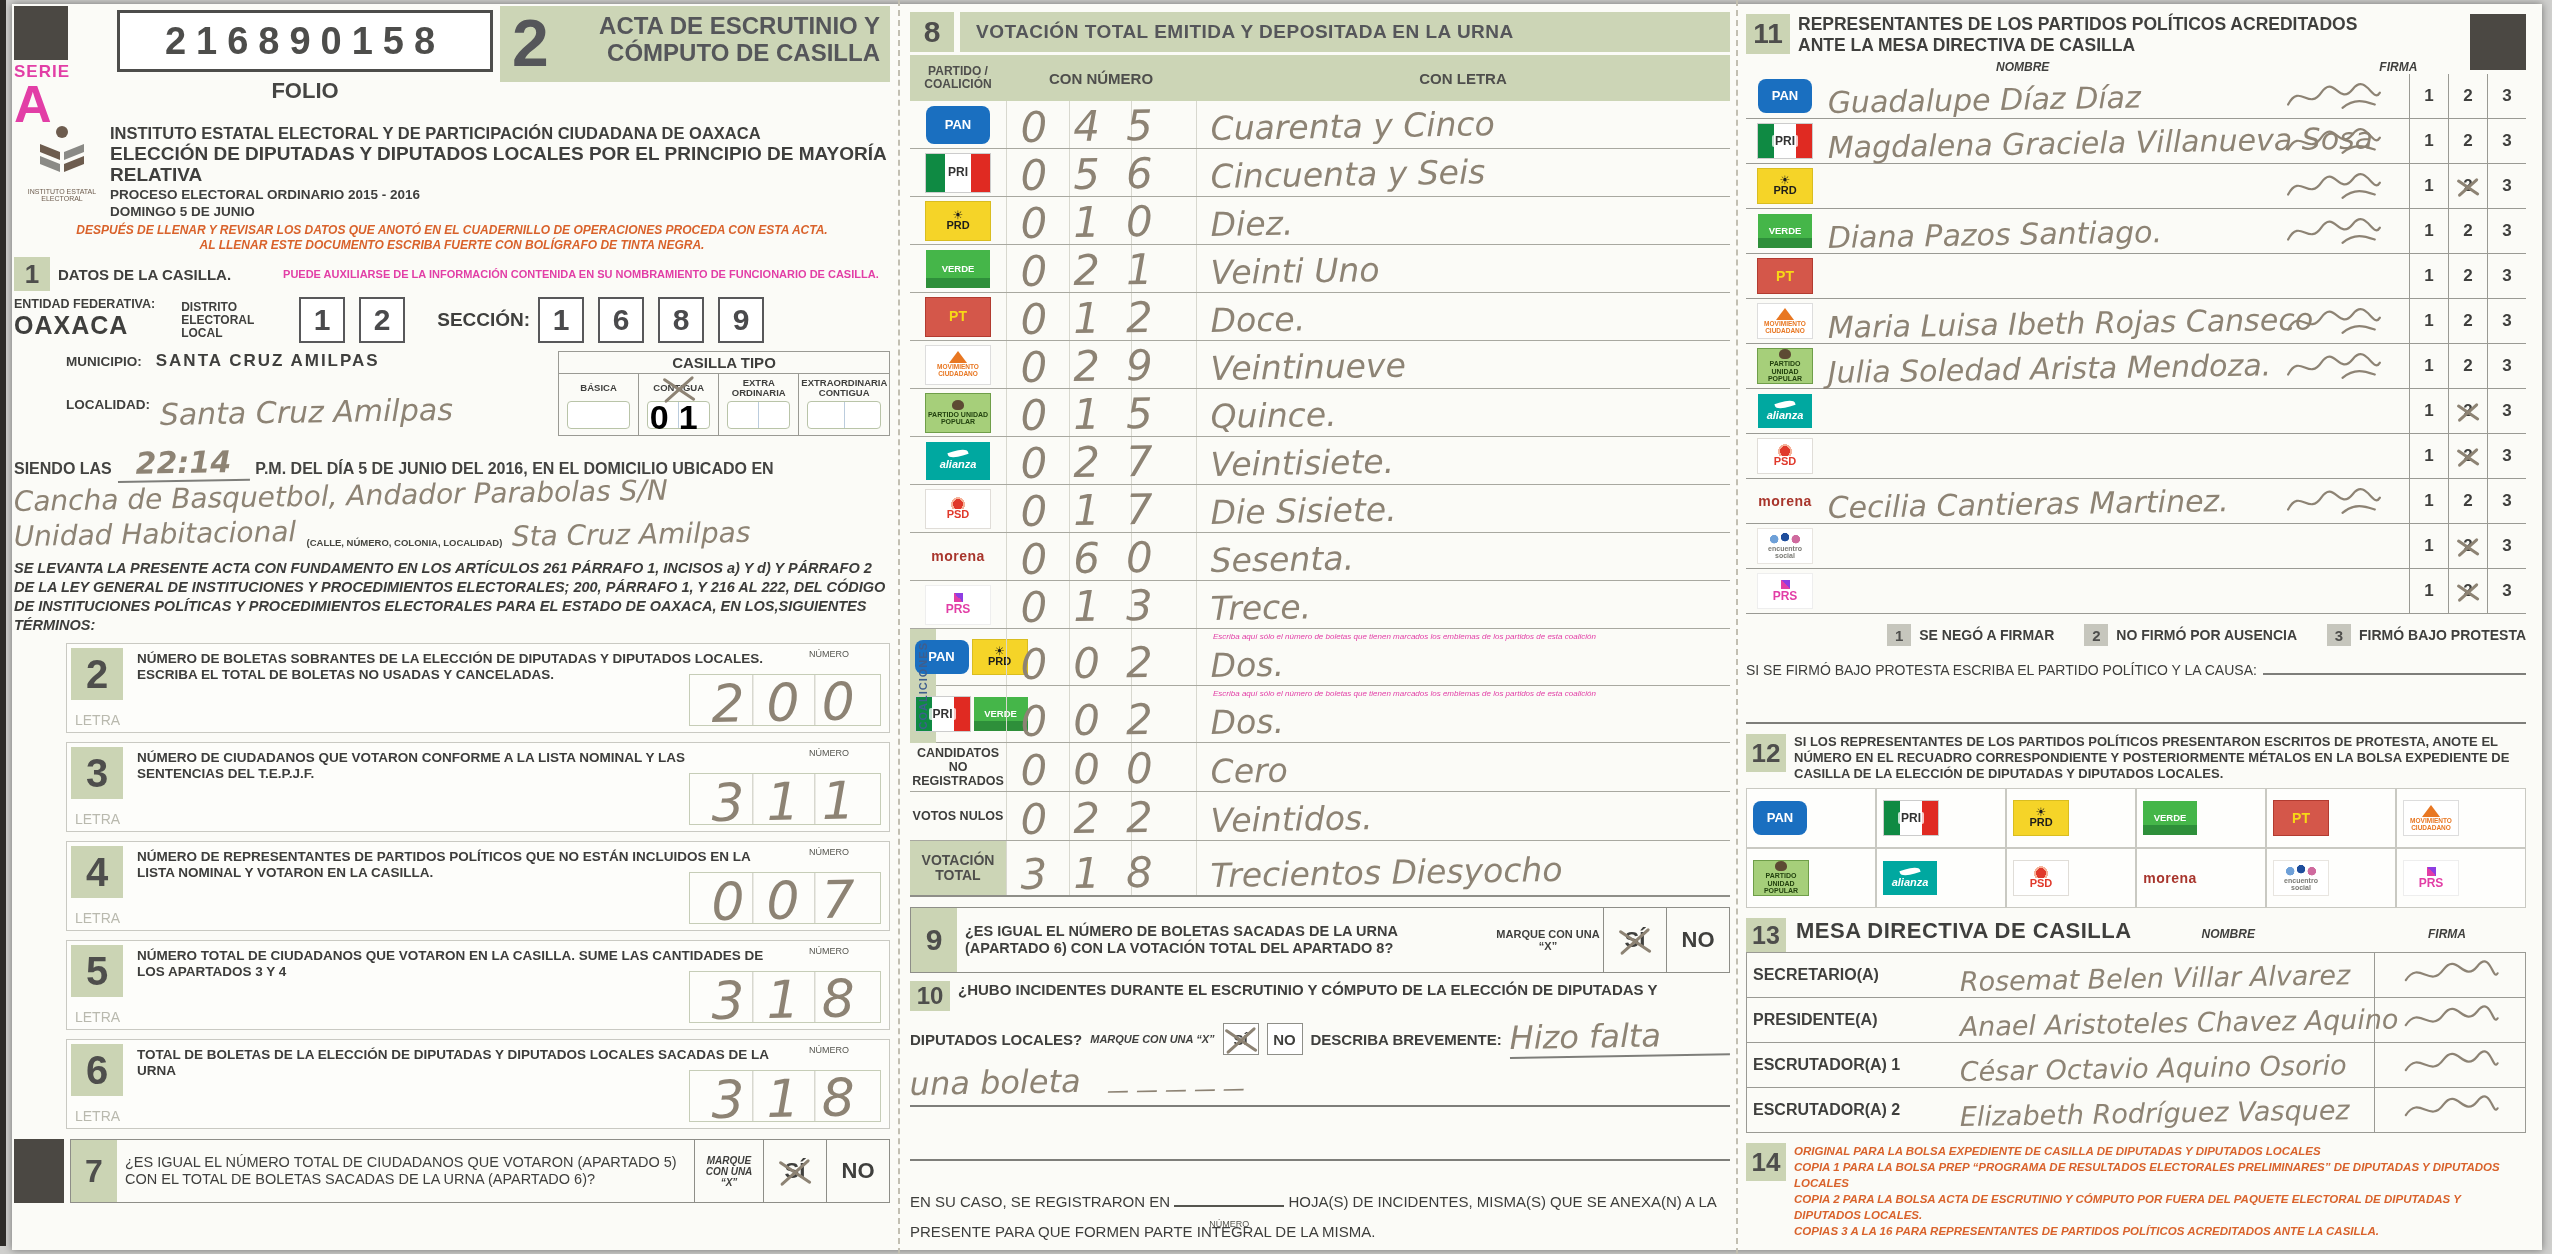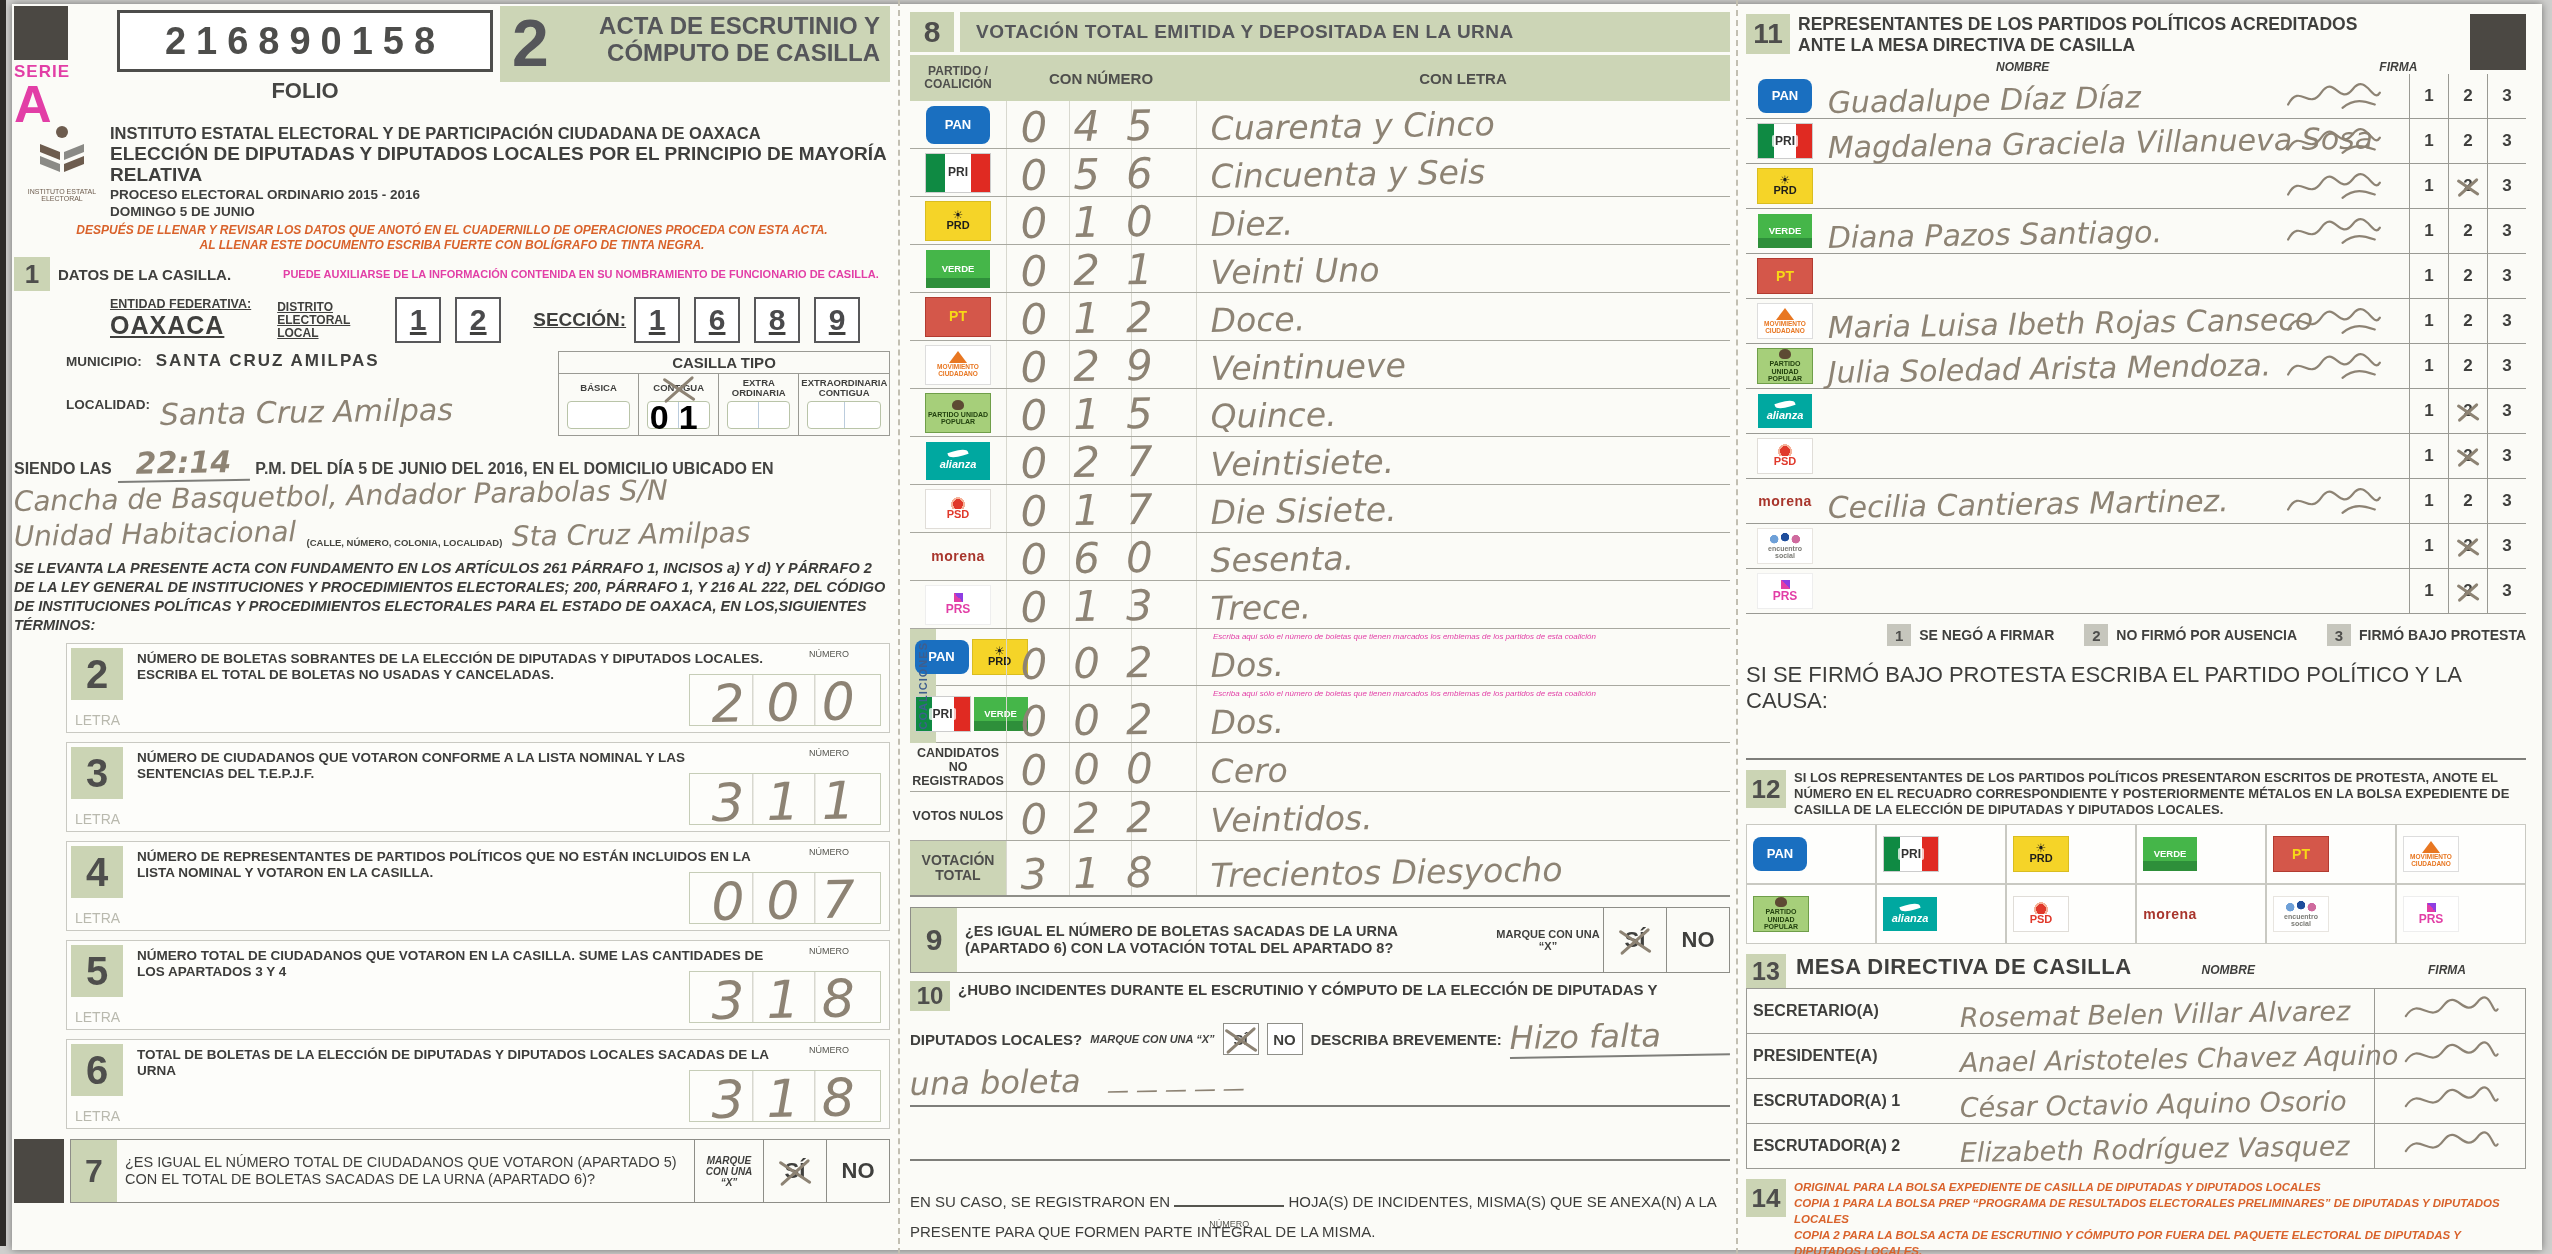--- a/index.html
+++ b/index.html
@@ -52,21 +52,21 @@
   .inst-l1{font-weight:bold;font-size:16.5px;}
   .inst-l2{font-weight:bold;font-size:19px;line-height:21px;}
   .inst-l3,.inst-l4{font-weight:bold;font-size:13.5px;margin-top:2px;}
   .warn{color:#d9622b;font-style:italic;font-weight:bold;font-size:12px;text-align:center;line-height:15px;margin-top:4px;}
 
   .sec1-title{display:flex;align-items:center;gap:8px;margin-top:4px;}
   .sec1-title .badge{width:36px;height:34px;font-size:26px;}
   .sec1-name{font-weight:bold;font-size:15px;}
   .pink{color:#e23ea6;font-weight:bold;font-size:11px;padding-left:44px;}
 
-  .entidad-row{display:flex;align-items:flex-start;margin-top:6px;margin-left:96px;gap:26px;text-decoration:underline;}
+  .entidad-row{display:flex;align-items:flex-start;margin-top:6px;gap:26px;}
   .ent-label{font-weight:bold;font-size:12.5px;}
   .ent-value{font-weight:bold;font-size:25px;letter-spacing:1px;}
   .dist-label{font-weight:bold;font-size:12px;line-height:13px;width:110px;}
   .digit-sq{width:42px;height:42px;border:2px solid #58585a;background:#fff;display:flex;
     align-items:center;justify-content:center;font-size:30px;font-weight:bold;color:#4a4a4c;margin-right:6px;}
   .seccion-wrap{display:flex;align-items:center;gap:8px;}
   .seccion-label{font-weight:bold;font-size:19px;}
 
   .mid-left-row{display:flex;margin-top:8px;}
   .muni-stack{flex:1;}
@@ -182,21 +182,21 @@
   .rep-logo{width:78px;display:flex;align-items:center;justify-content:center;}
   .rep-name{flex:1;position:relative;}
   .rep-name .hw{position:absolute;left:4px;bottom:-2px;font-size:30px;}
   .rep-sig{width:150px;display:flex;align-items:center;justify-content:center;}
   .rep-123{display:flex;}
   .cell123{width:38px;border-left:1.2px solid #9a9a94;display:flex;align-items:center;justify-content:center;font-weight:bold;font-size:17px;position:relative;}
   .legend{display:flex;gap:30px;justify-content:flex-end;margin-top:10px;align-items:center;}
   .legend-item{display:flex;align-items:center;gap:8px;}
   .legend-item .badge{width:24px;height:22px;font-size:15px;background:#c6c6bd;}
   .legend-item span.lt{font-weight:bold;font-size:14px;}
-  .protesta{margin-top:16px;font-size:22px;color:#3d3d3b;display:flex;align-items:baseline;gap:6px;}
+  .protesta{margin-top:16px;font-size:14px;color:#3d3d3b;display:flex;align-items:baseline;gap:6px;}
   .protesta .fill{flex:1;border-bottom:2px solid #7e7e7a;}
   .protesta-rule{border-bottom:2px solid #7e7e7a;height:44px;margin-bottom:6px;}
 
   .sec12{margin-top:10px;}
   .sec12-head{display:flex;gap:8px;}
   .sec12-head .badge{width:40px;height:38px;font-size:26px;}
   .sec12-text{font-weight:bold;font-size:13px;line-height:16px;}
   .sec12-grid{display:grid;grid-template-columns:repeat(6,1fr);margin-top:6px;}
   .sec12-cell{border:1px solid #c9c9c2;height:58px;display:flex;align-items:center;padding-left:6px;background:#fefefc;}
 

